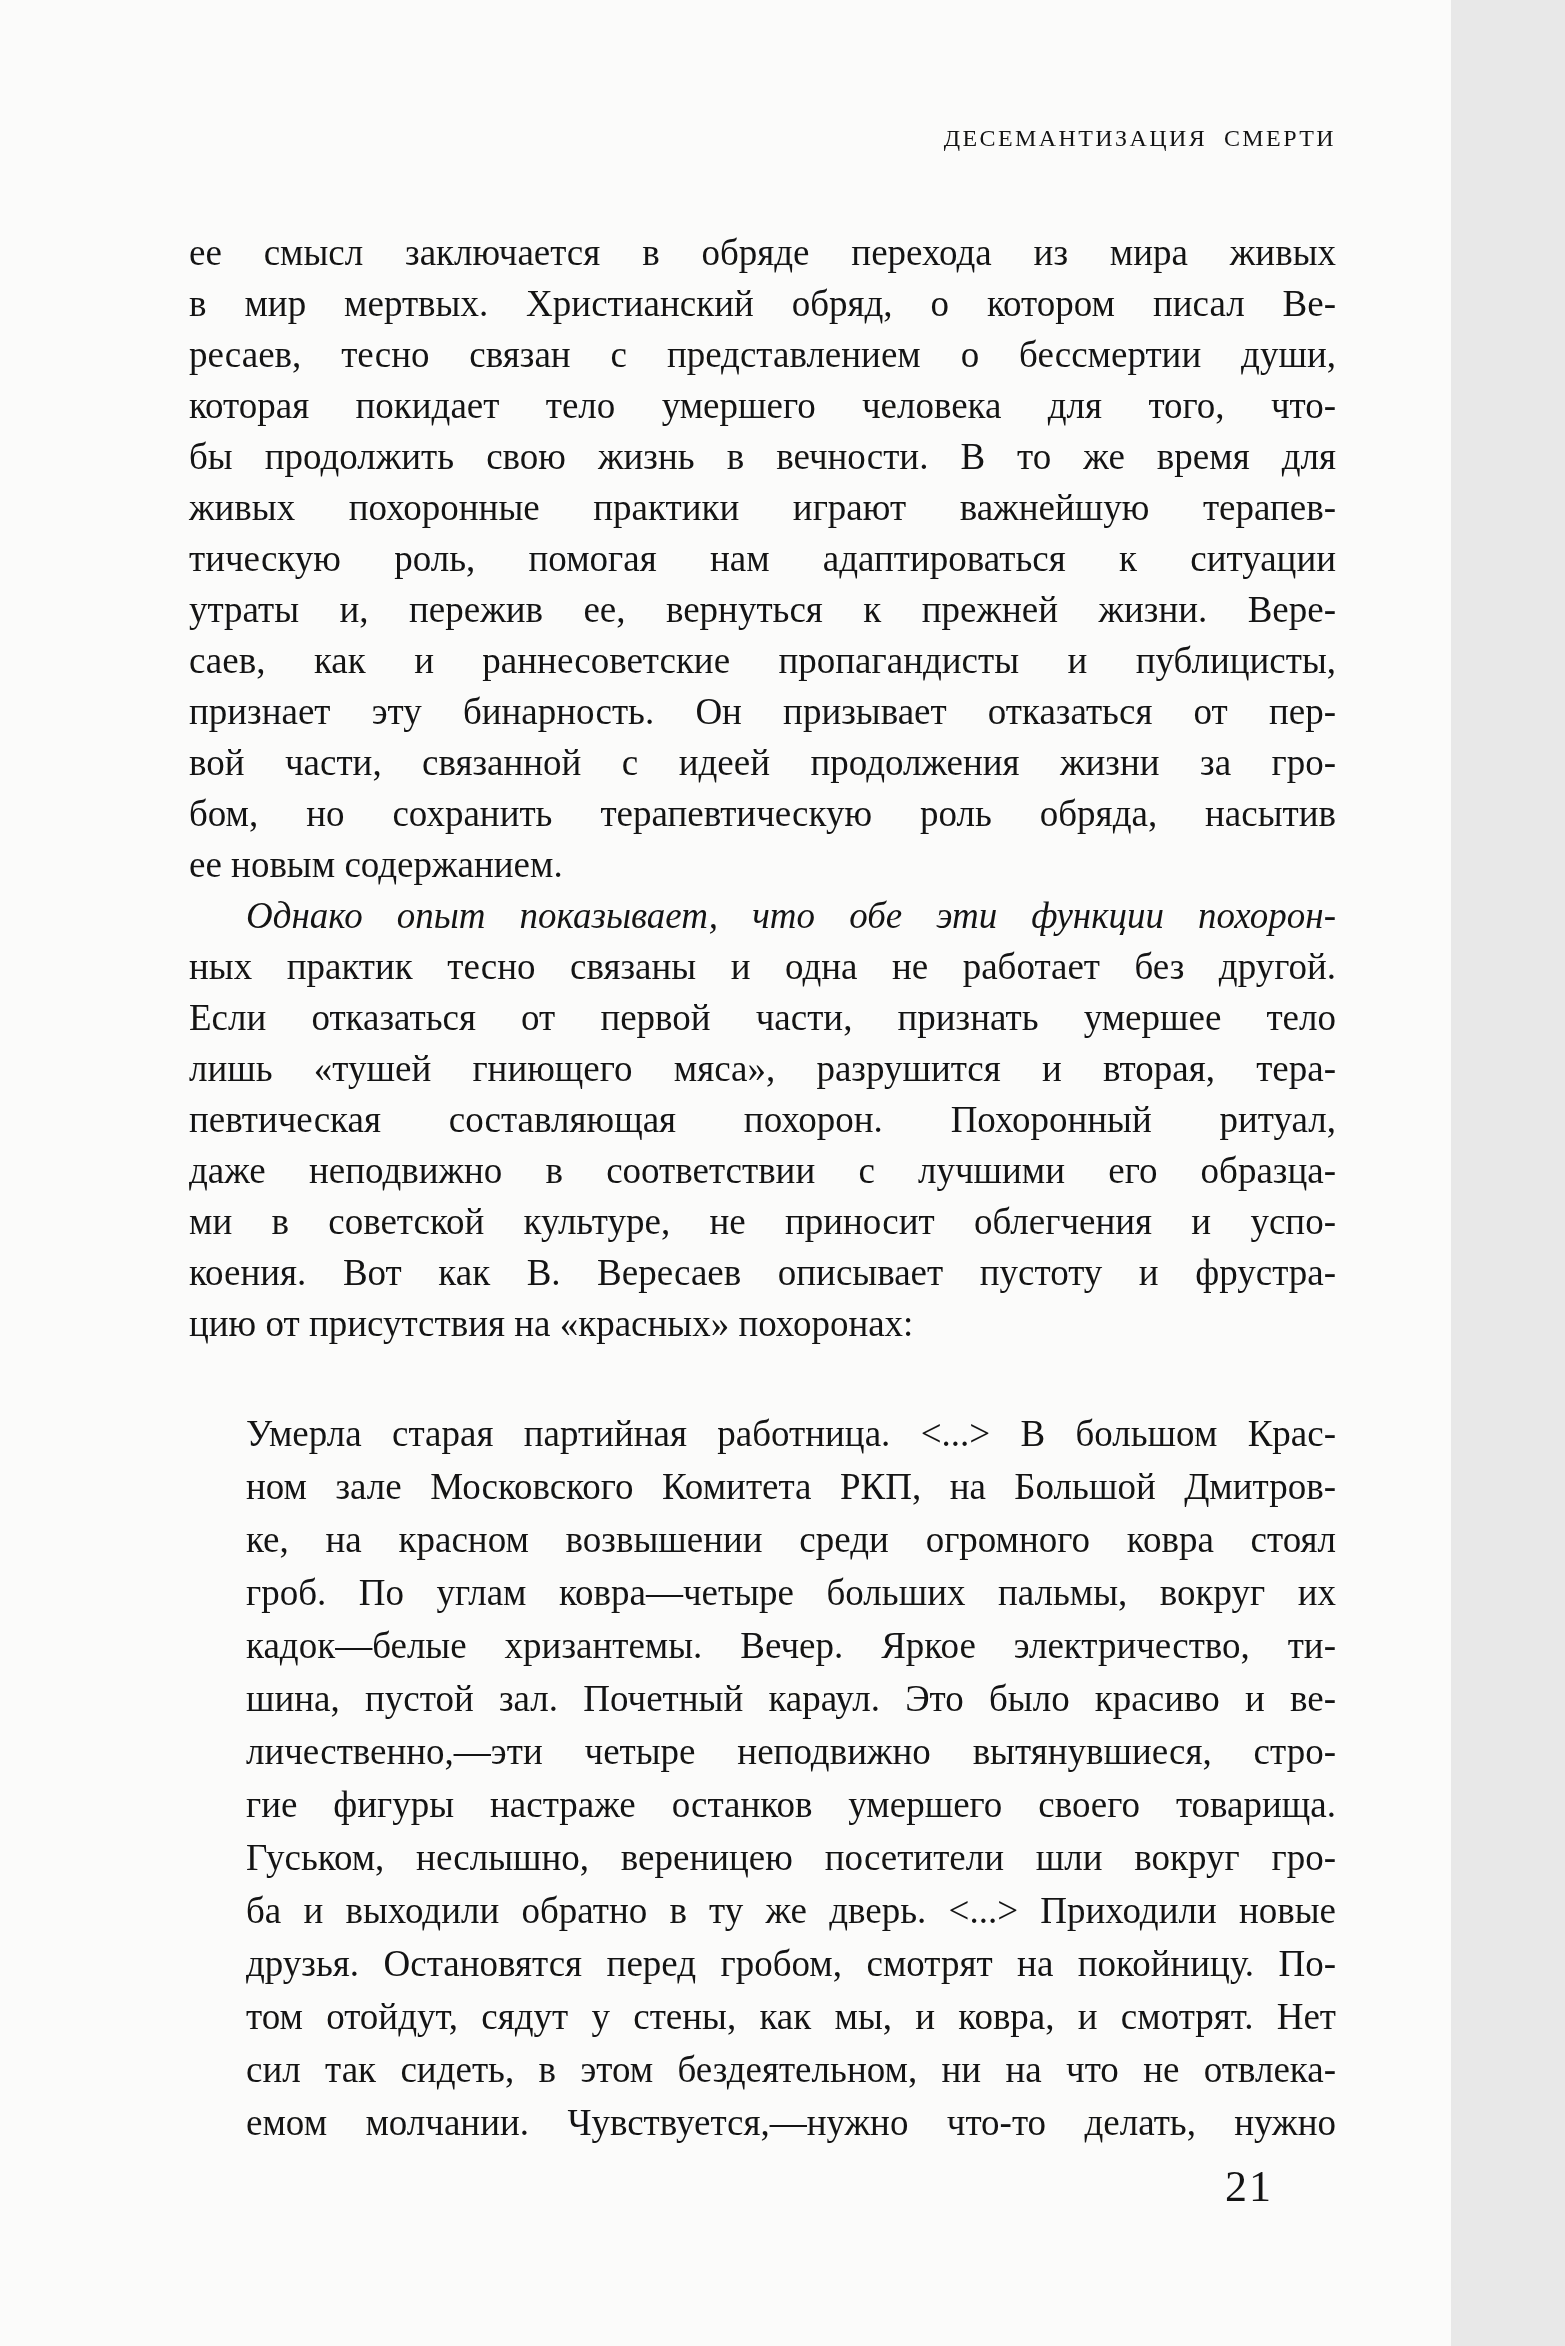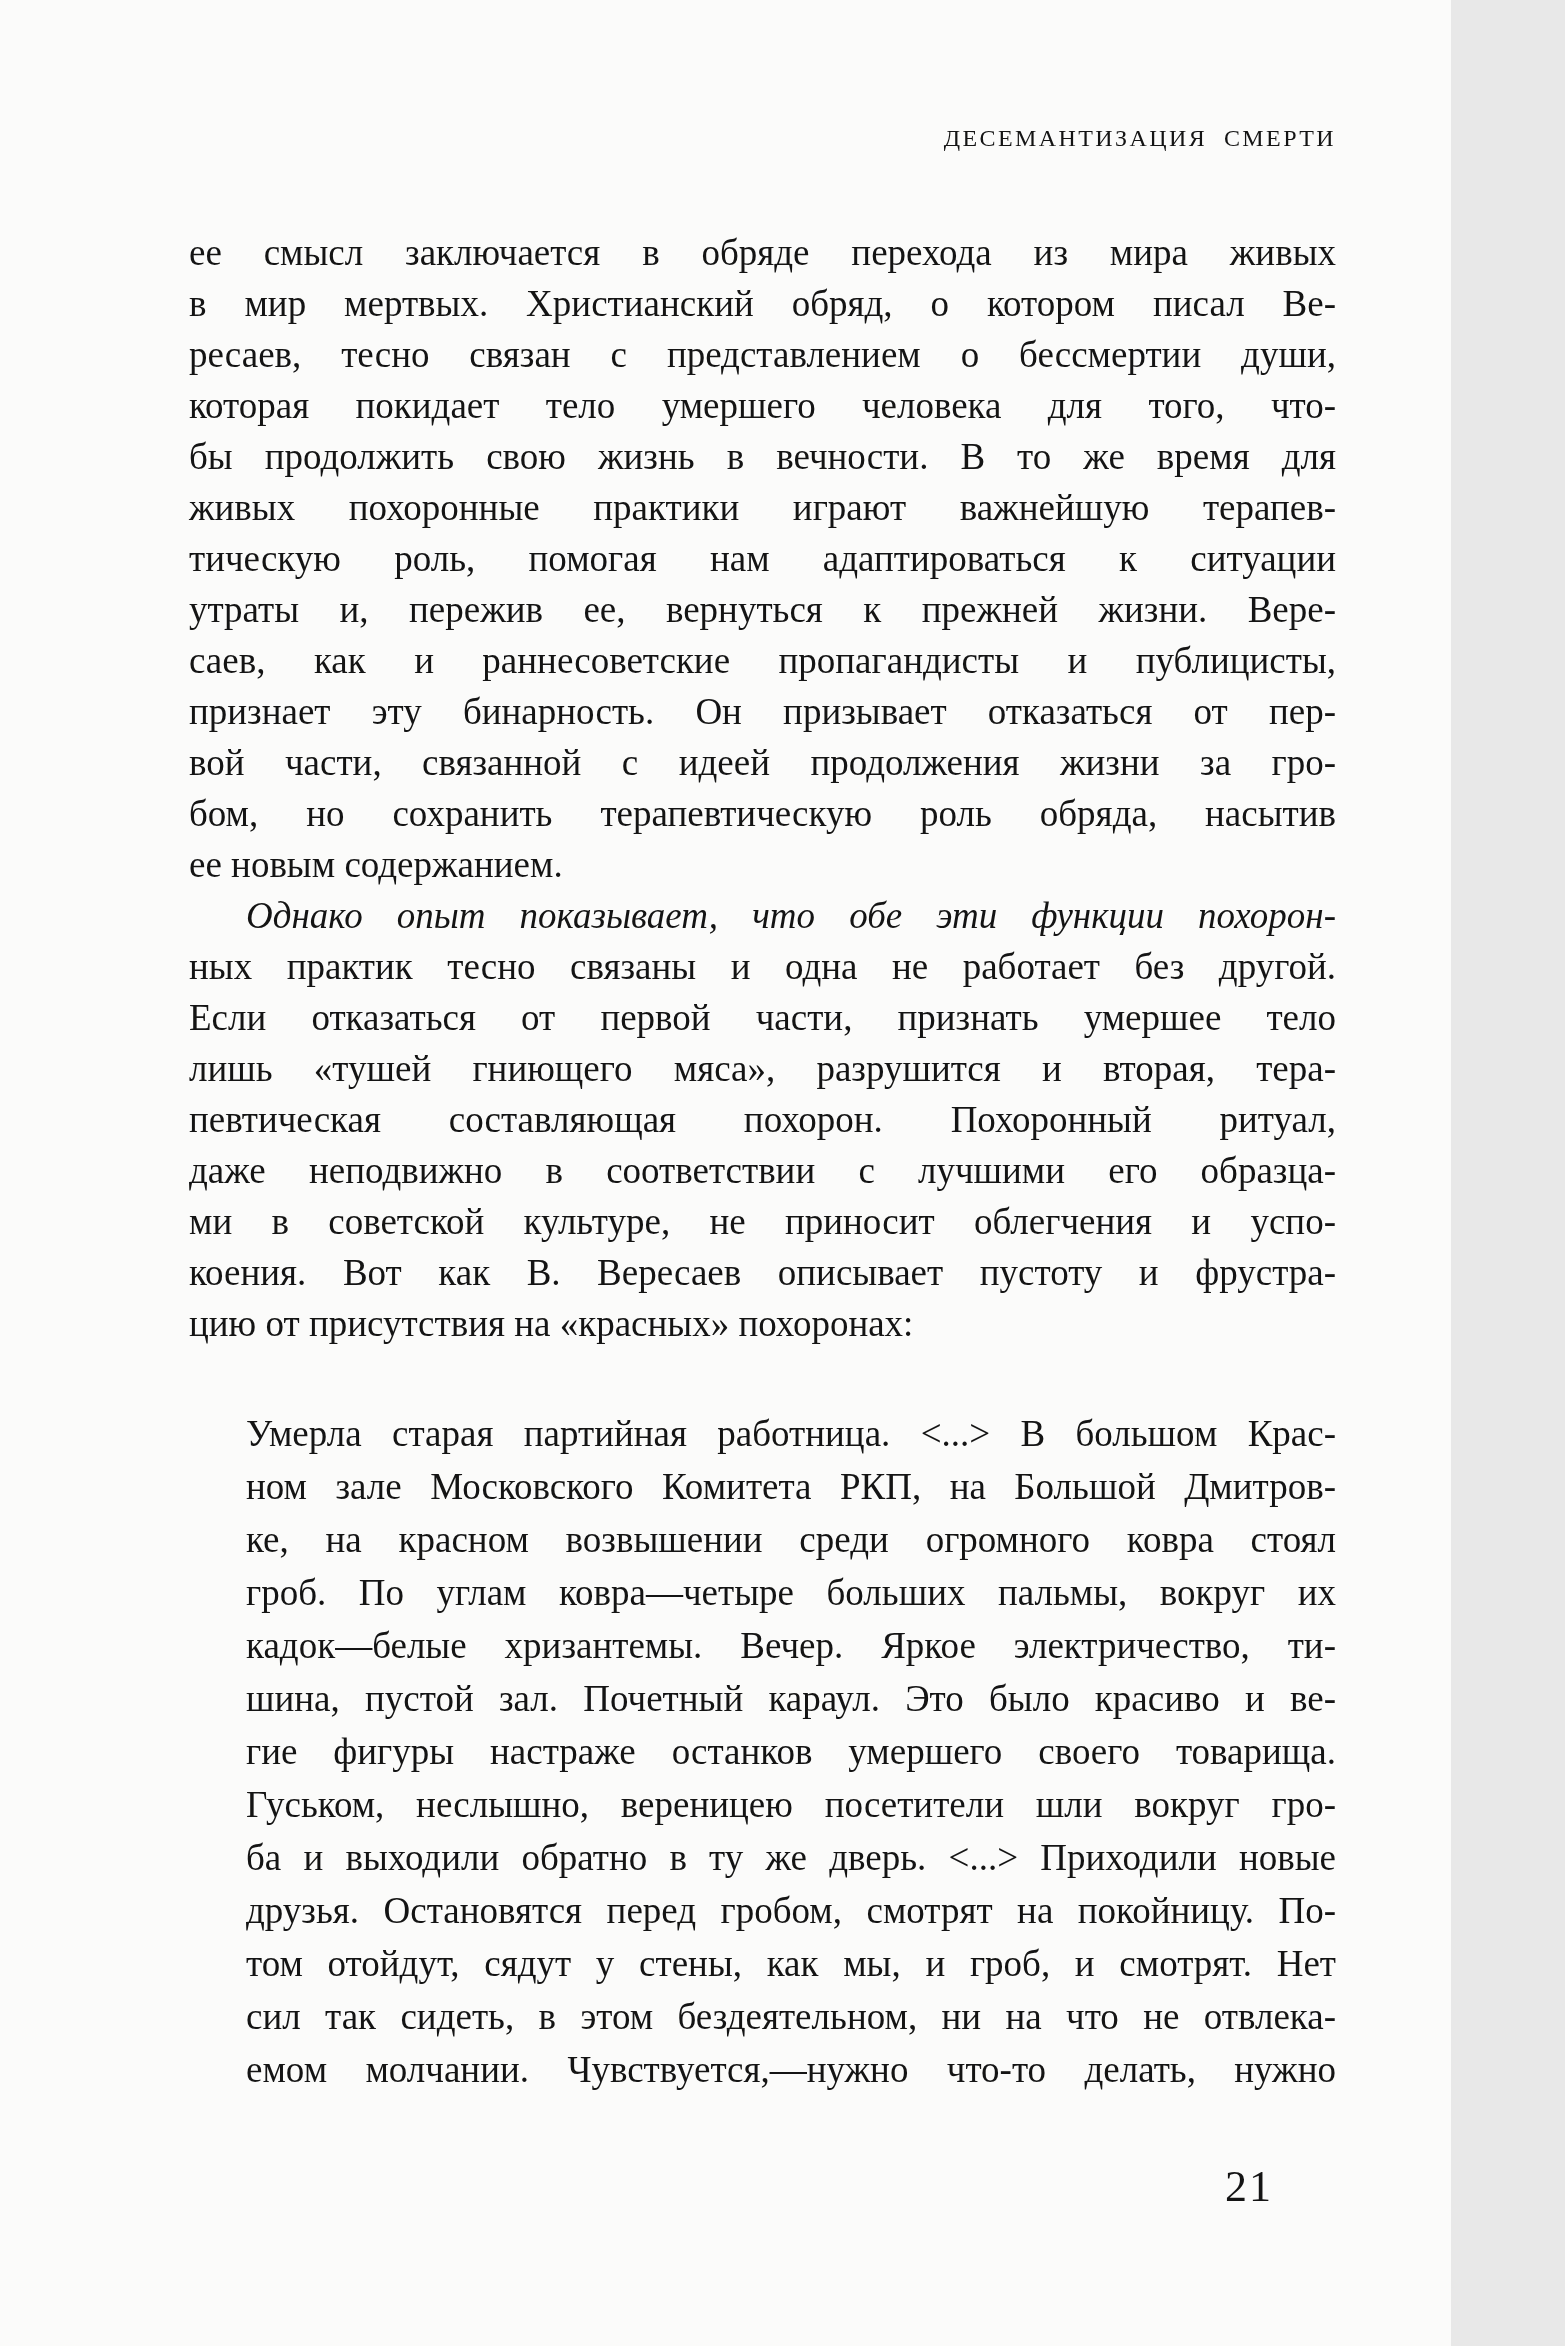--- a/index.html
+++ b/index.html
@@ -109,25 +109,26 @@
   </div>
 
   <div class="text-col quote-block">
     <div>
         <div class="line">Умерла старая партийная работница. &lt;...&gt; В большом Крас-</div>
         <div class="line">ном зале Московского Комитета РКП, на Большой Дмитров-</div>
         <div class="line">ке, на красном возвышении среди огромного ковра стоял</div>
         <div class="line">гроб. По углам ковра—четыре больших пальмы, вокруг их</div>
         <div class="line">кадок—белые хризантемы. Вечер. Яркое электричество, ти-</div>
         <div class="line">шина, пустой зал. Почетный караул. Это было красиво и ве-</div>
+        <div class="line">личественно,—эти четыре неподвижно вытянувшиеся, стро-</div>
         <div class="line">гие фигуры настраже останков умершего своего товарища.</div>
         <div class="line">Гуськом, неслышно, вереницею посетители шли вокруг гро-</div>
         <div class="line">ба и выходили обратно в ту же дверь. &lt;...&gt; Приходили новые</div>
         <div class="line">друзья. Остановятся перед гробом, смотрят на покойницу. По-</div>
-        <div class="line">том отойдут, сядут у стены, как мы, и гроб, и смотрят. Нет</div>
+        <div class="line">том отойдут, сядут у стены, как мы, и ковра, и смотрят. Нет</div>
         <div class="line">сил так сидеть, в этом бездеятельном, ни на что не отвлека-</div>
         <div class="line">емом молчании. Чувствуется,—нужно что-то делать, нужно</div>
       </div>
   </div>
 
   <div class="folio">21</div>
 
 </div>
 
 

